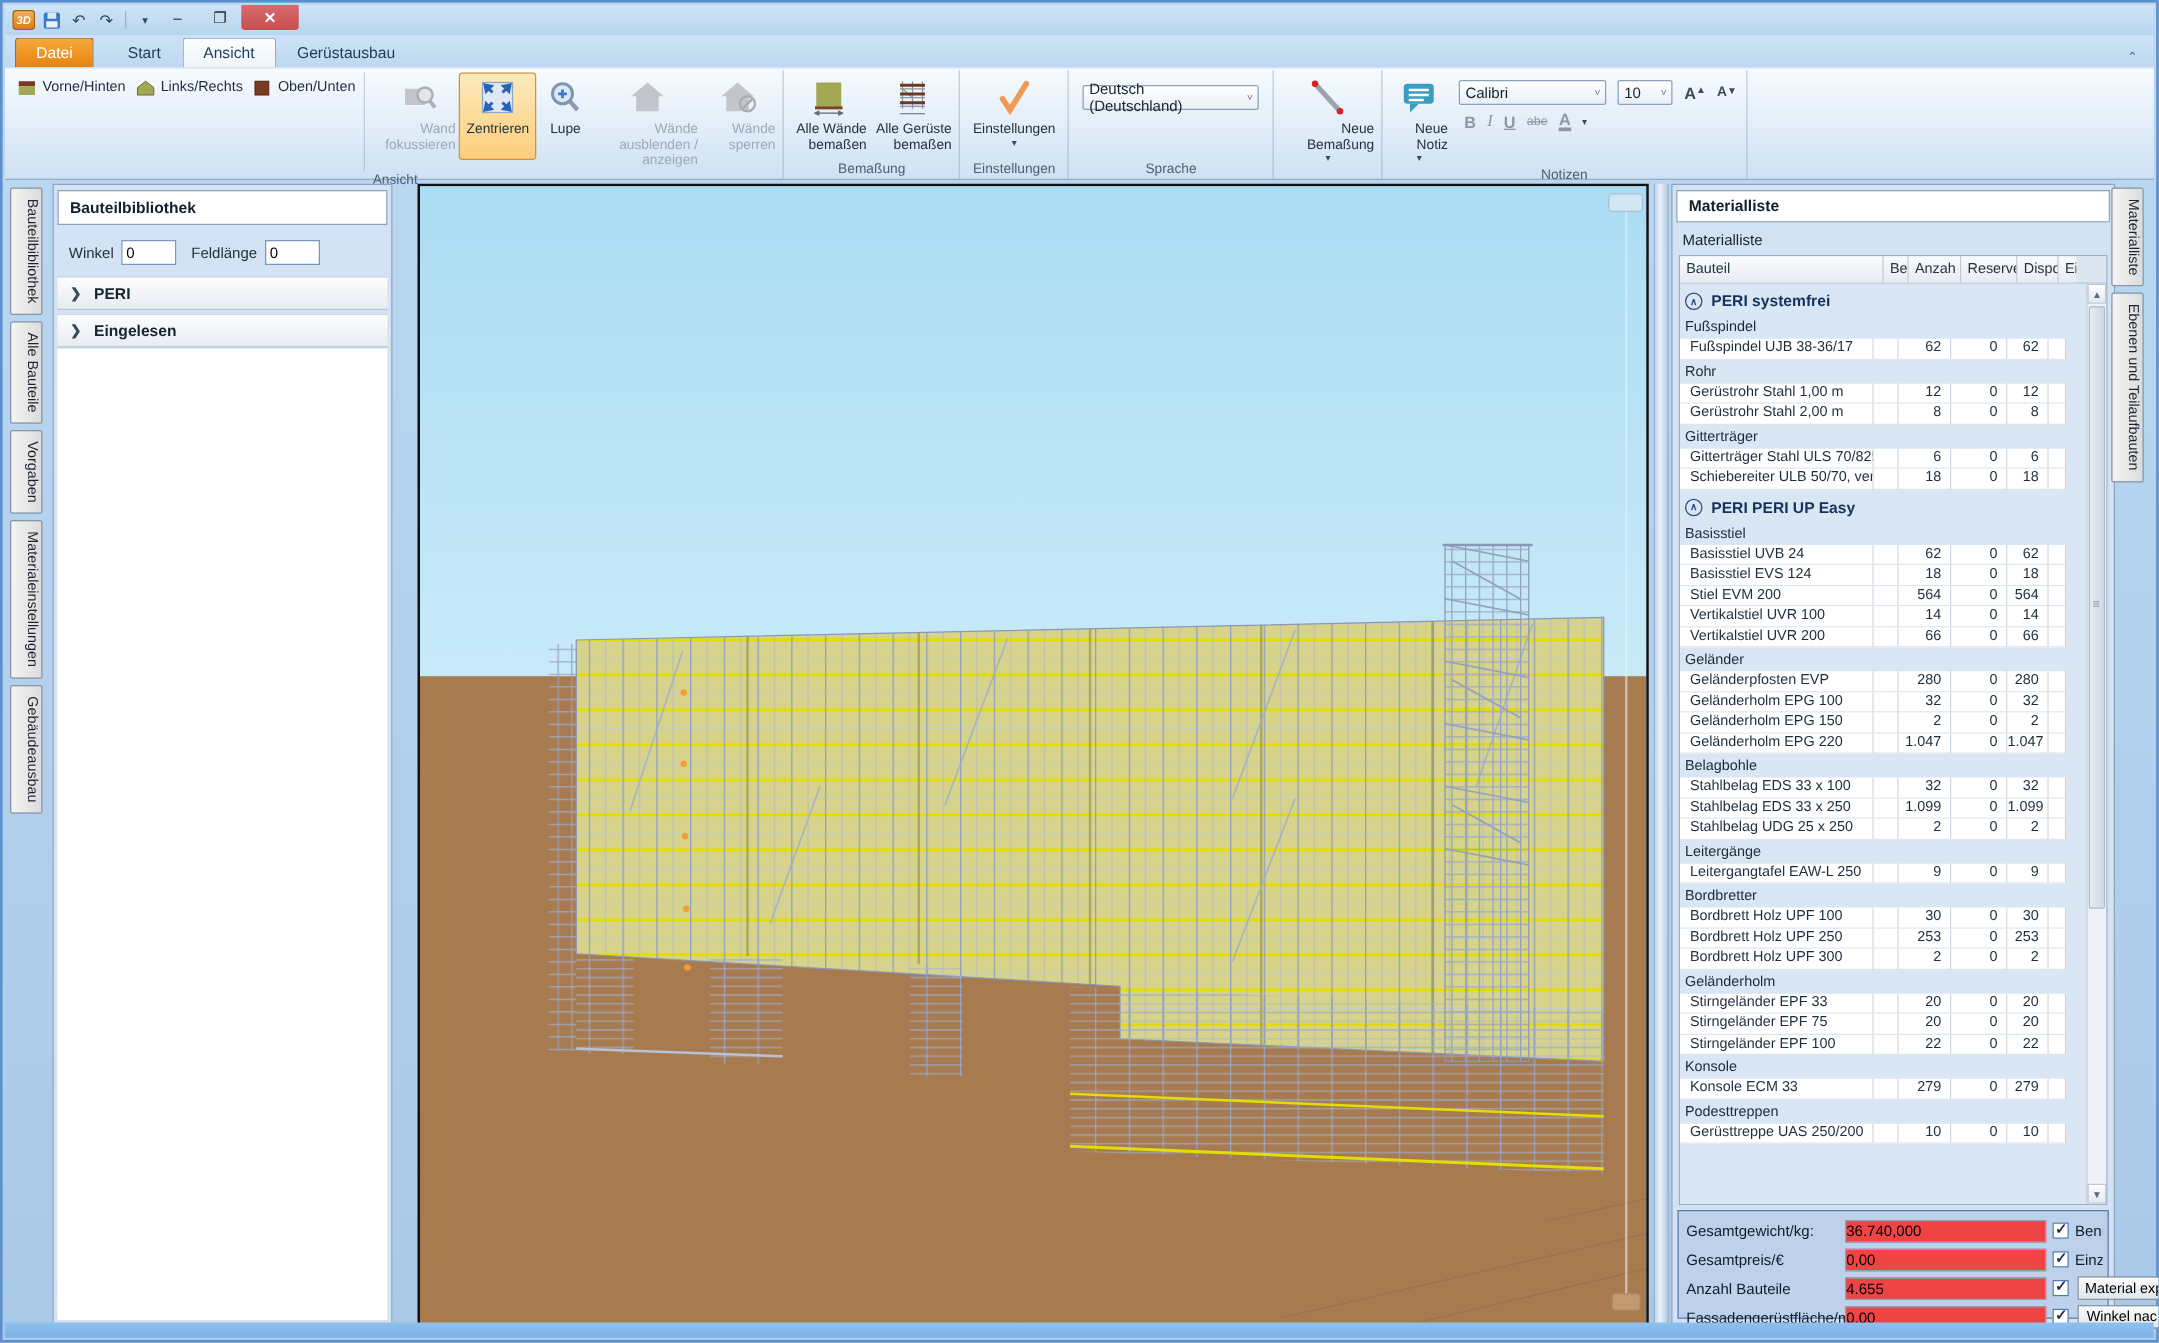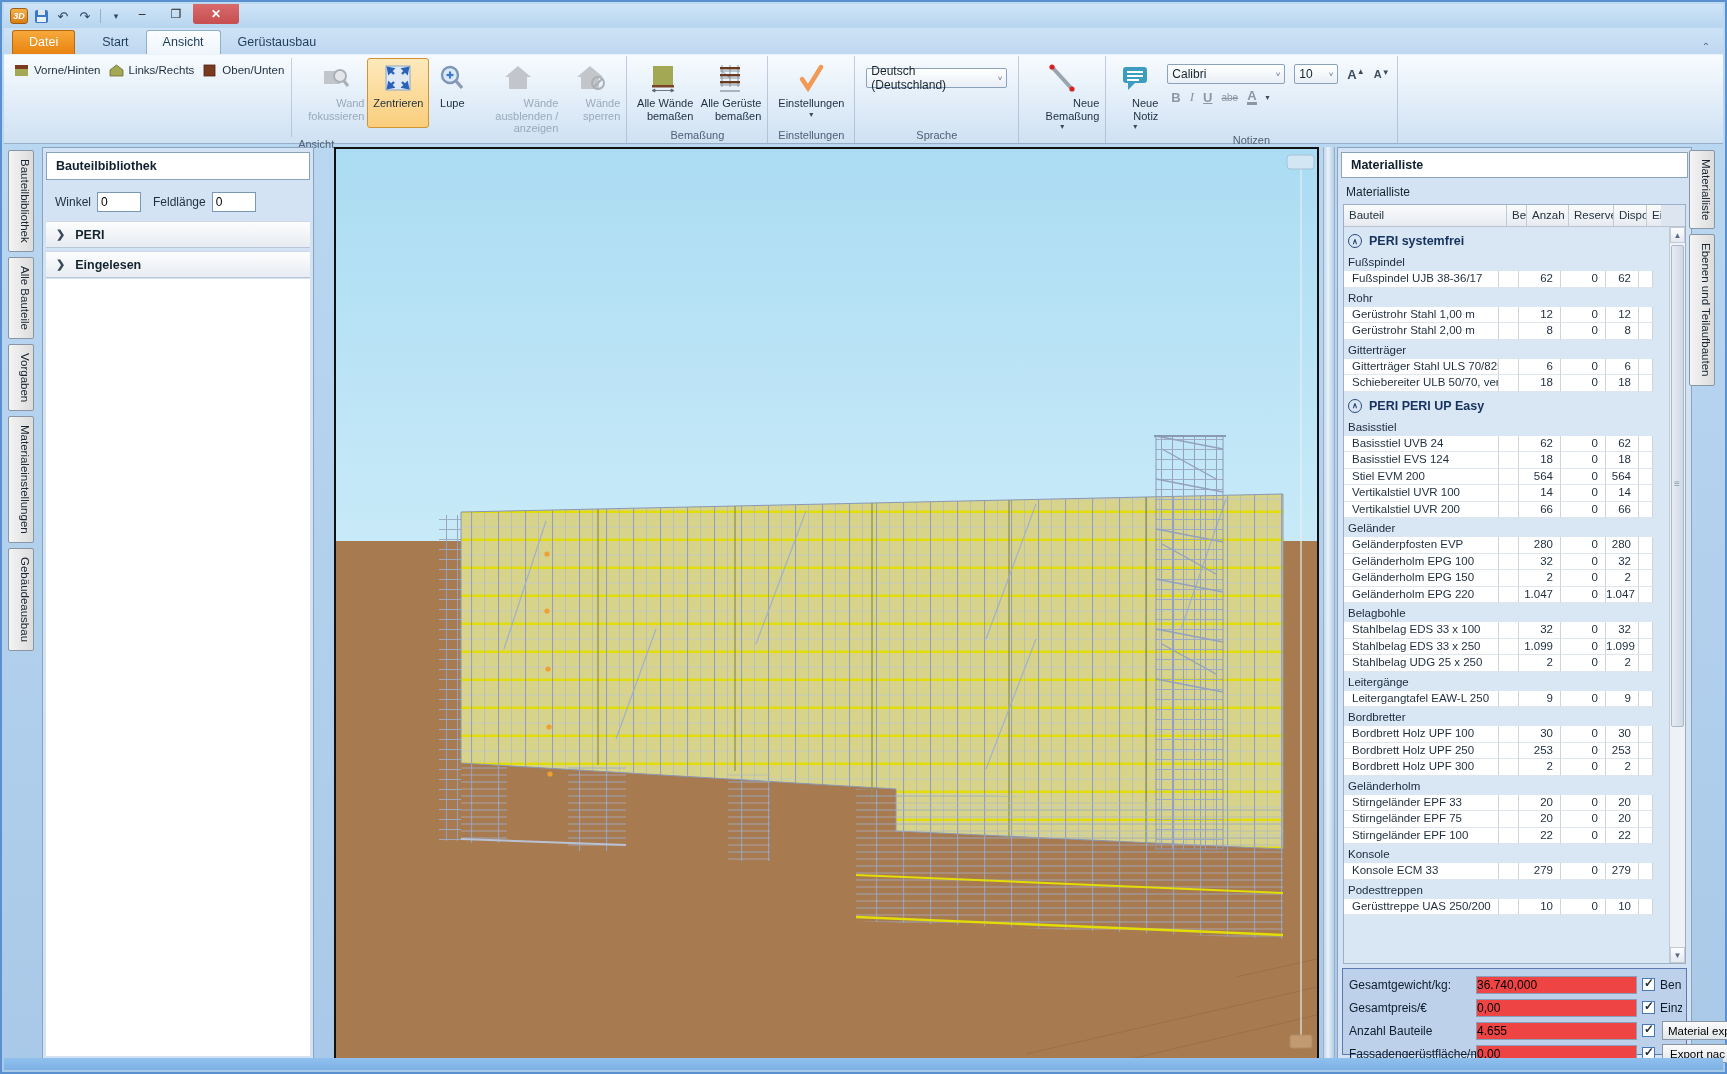--- a/index.html
+++ b/index.html
@@ -745,21 +745,21 @@
           <input class="sum-input" value="4.655" style="">
           <span class="sum-check"></span>
           <span class="sum-clabel">Einzelpre</span>
           <button class="sum-btn">Material exp</button>
         </div>
         <div class="sum-row">
           <span class="sum-label">Fassadengerüstfläche/m²</span>
           <input class="sum-input" value="0,00" style="">
           <span class="sum-check"></span>
           <span class="sum-clabel">Artikelnu</span>
-          <button class="sum-btn">Export nac</button>
+          <button class="sum-btn">Winkel nac</button>
         </div>
       </div>
     </div>
 
     <div class="sidestrip right">
         <div class="vtab">Materialliste</div>
         <div class="vtab">Ebenen und Teilaufbauten</div>
       </div>
   </div>
 

